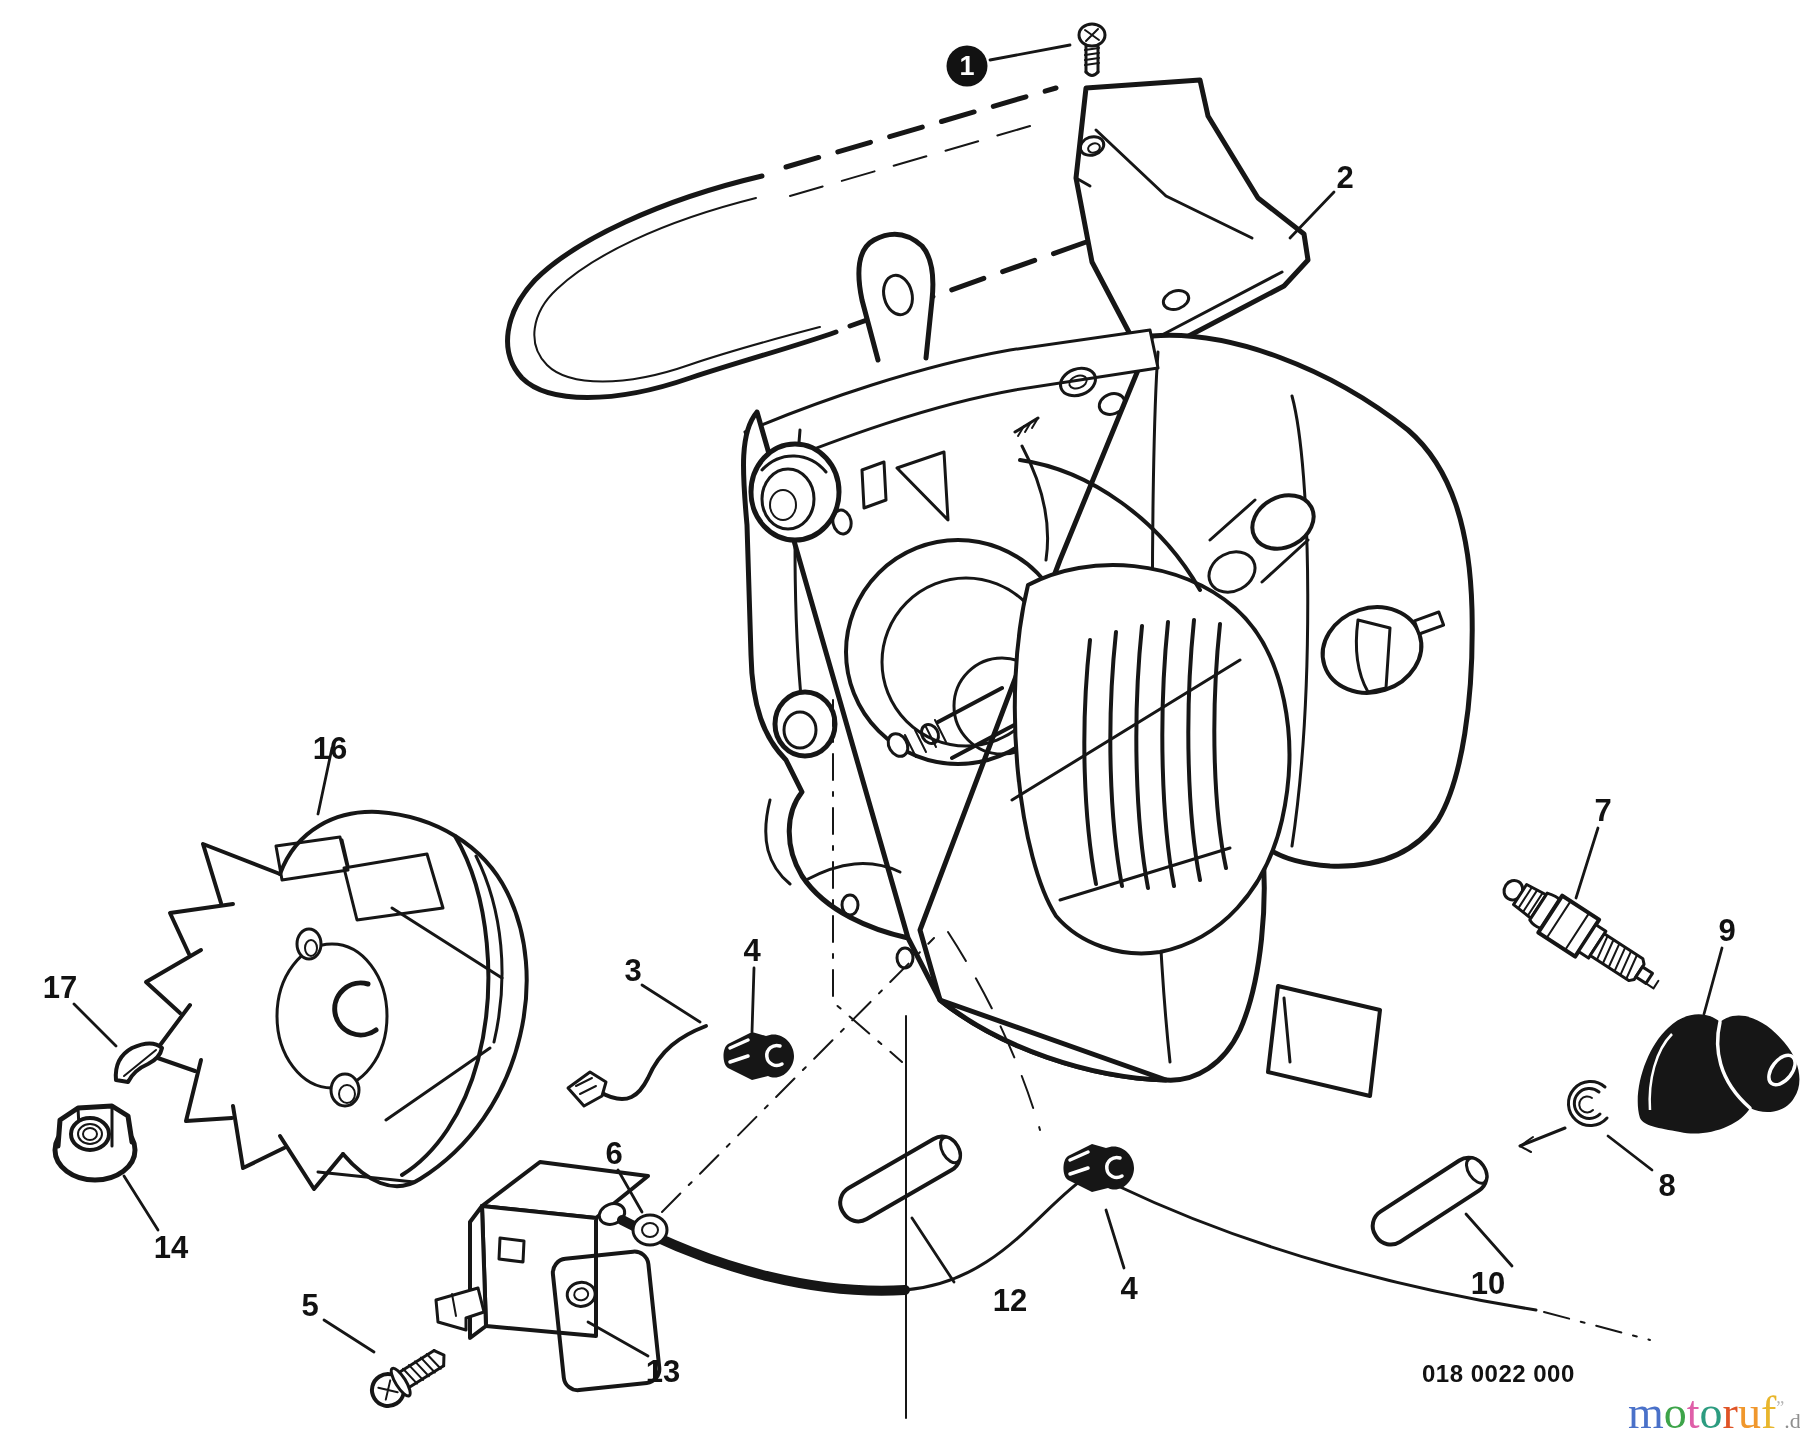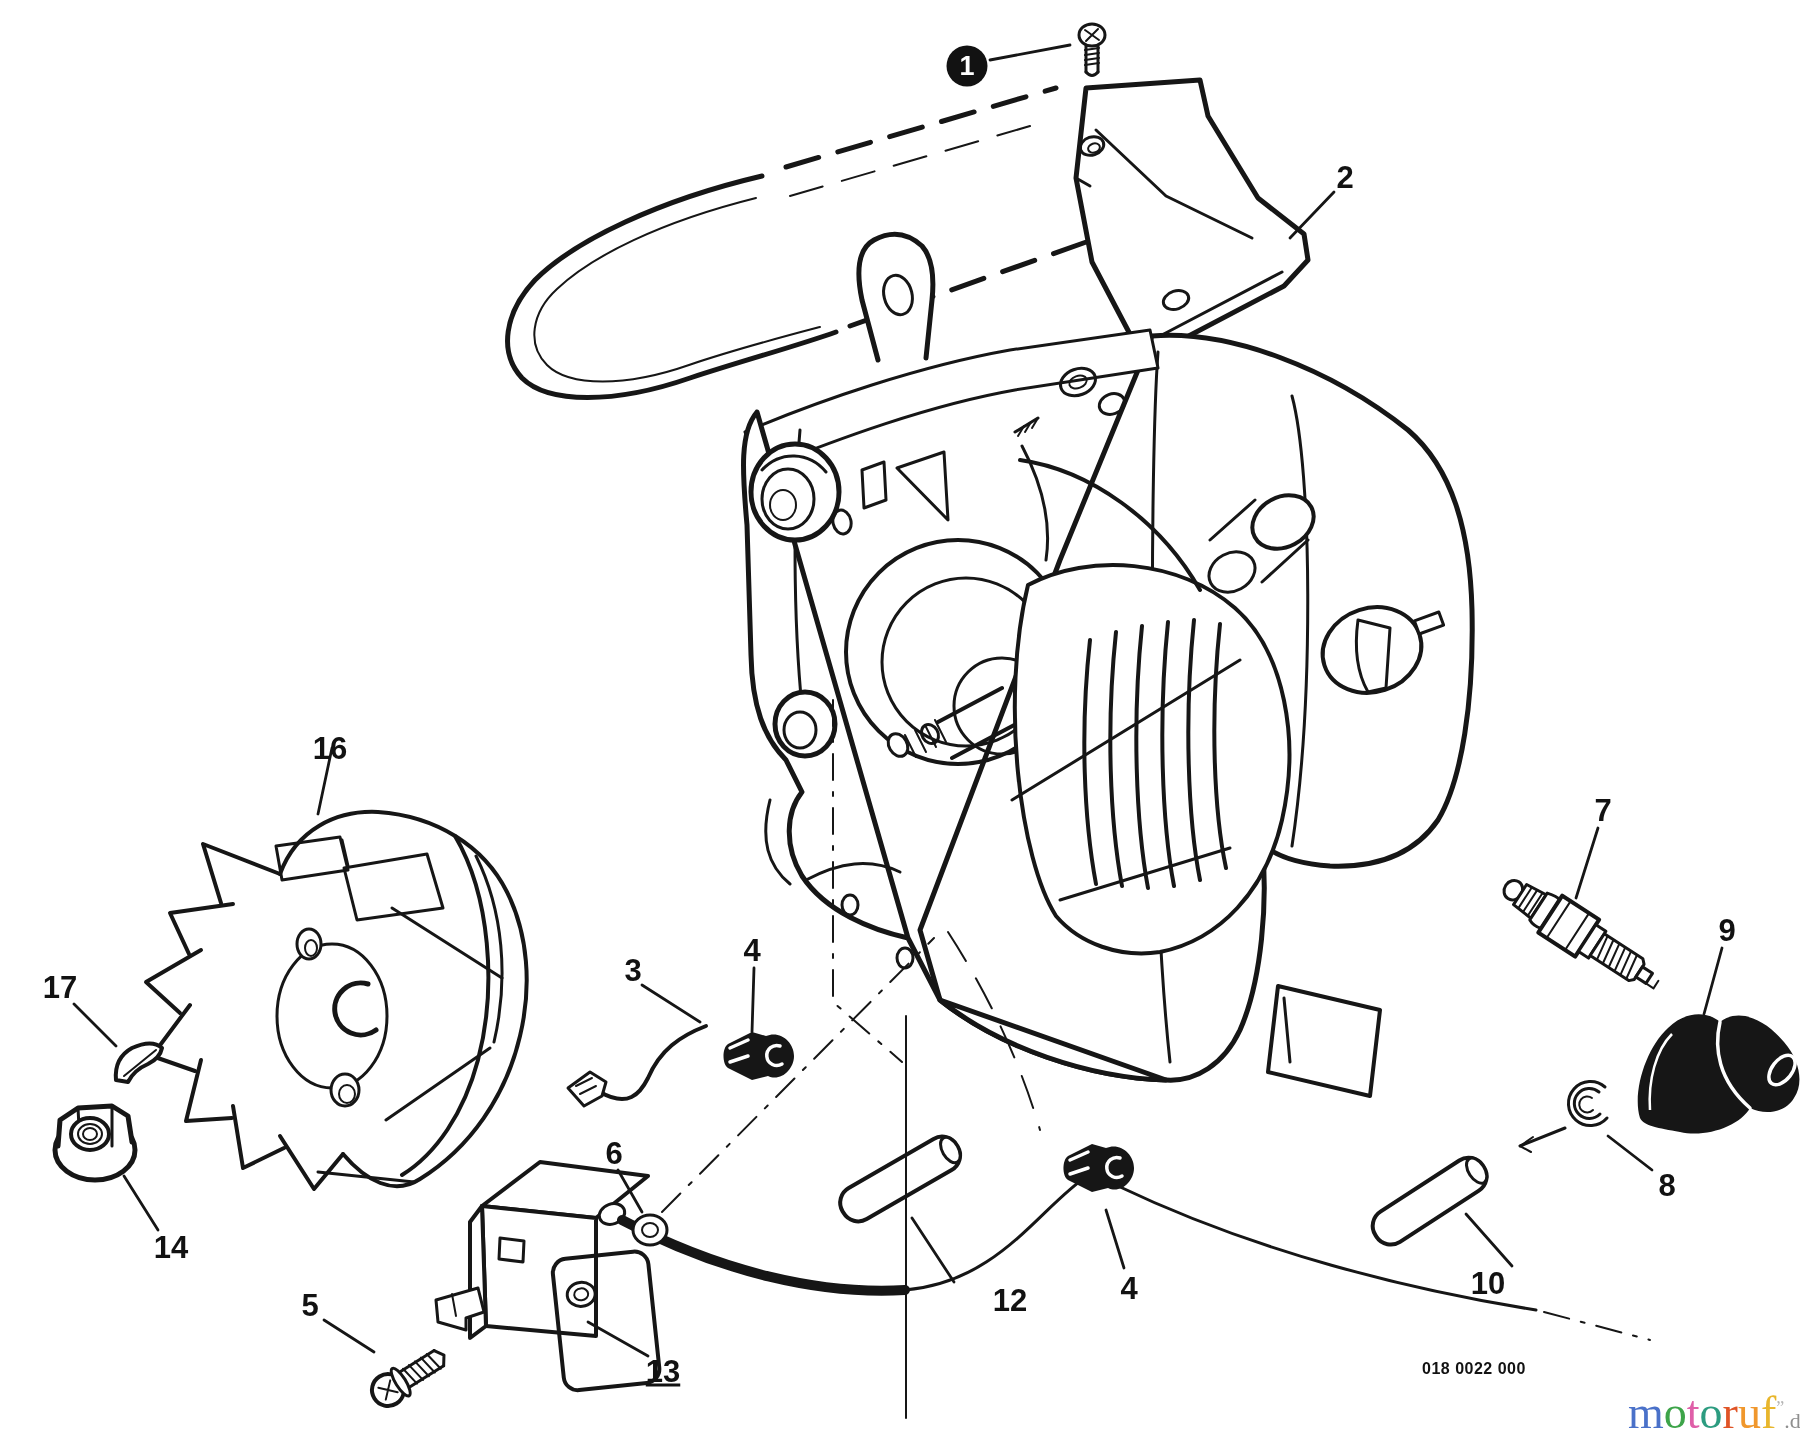--- a/index.html
+++ b/index.html
@@ -16,21 +16,21 @@
   .fb{fill:#161616;stroke:none}
   .w3{stroke:#ffffff;stroke-width:3.5;fill:none;stroke-linecap:round}
   .dsh{stroke-dasharray:34 20}
   .dd{stroke-dasharray:26 12 4 12}
   .ld{stroke:#161616;stroke-width:2.8;fill:none;stroke-linecap:round}
   
   .callout{position:absolute;transform:translate(-50%,-50%);font-weight:bold;font-size:31px;
            color:#121212;line-height:1;white-space:nowrap;}
   .callout.disc{width:41px;height:41px;border-radius:50%;background:#121212;color:#ffffff;
                 display:flex;align-items:center;justify-content:center;font-size:27px;}
-  .partnum{position:absolute;left:1422px;top:1360px;font-weight:bold;font-size:16px;
+  .partnum{position:absolute;left:1422px;top:1360px;font-weight:bold;font-size:24px;
            color:#121212;letter-spacing:.5px;}
   .wm{position:absolute;left:1628px;top:1390px;display:flex;align-items:baseline;
       font-family:"Liberation Serif",serif;}
   .wm .l{font-size:46px;line-height:1;}
   .wm .de{font-size:22px;line-height:1;}
   .wm .tick{font-size:18px;color:#b5b5b5;transform:translateY(-14px);}
 </style>
 </head>
 <body>
 
@@ -307,21 +307,21 @@
       <div class="callout" style="left: 633px; top: 970px;">3</div>
       <div class="callout" style="left: 752px; top: 950px;">4</div>
       <div class="callout" style="left: 310px; top: 1305px;">5</div>
       <div class="callout" style="left: 614px; top: 1153px;">6</div>
       <div class="callout" style="left: 1603px; top: 810px;">7</div>
       <div class="callout" style="left: 1667px; top: 1185px;">8</div>
       <div class="callout" style="left: 1727px; top: 930px;">9</div>
       <div class="callout" style="left: 1488px; top: 1283px;">10</div>
       <div class="callout" style="left: 1129px; top: 1288px;">4</div>
       <div class="callout" style="left: 962px; top: 1300px; margin-left: 48px;">12</div>
-      <div class="callout" style="left: 663px; top: 1371px; text-decoration: underline;">13</div>
+      <div class="callout" style="left: 663px; top: 1371px;">13</div>
       <div class="callout" style="left: 171px; top: 1247px; text-align: right;">14</div>
       <div class="callout" style="left: 60px; top: 987px;">17</div>
       <div class="callout" style="left: 330px; top: 748px;">16</div>
     </div>
 
   <div class="partnum">018 0022 000</div>
 
   <div class="wm" id="watermark">
       <span class="l" style="color: rgb(74, 113, 201);">m</span>
       <span class="l" style="color: rgb(61, 164, 73);">o</span>

